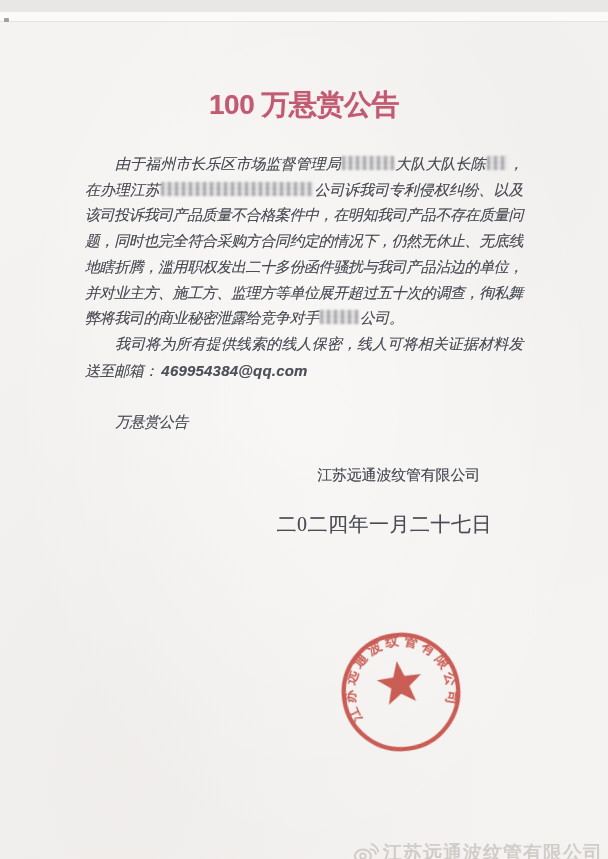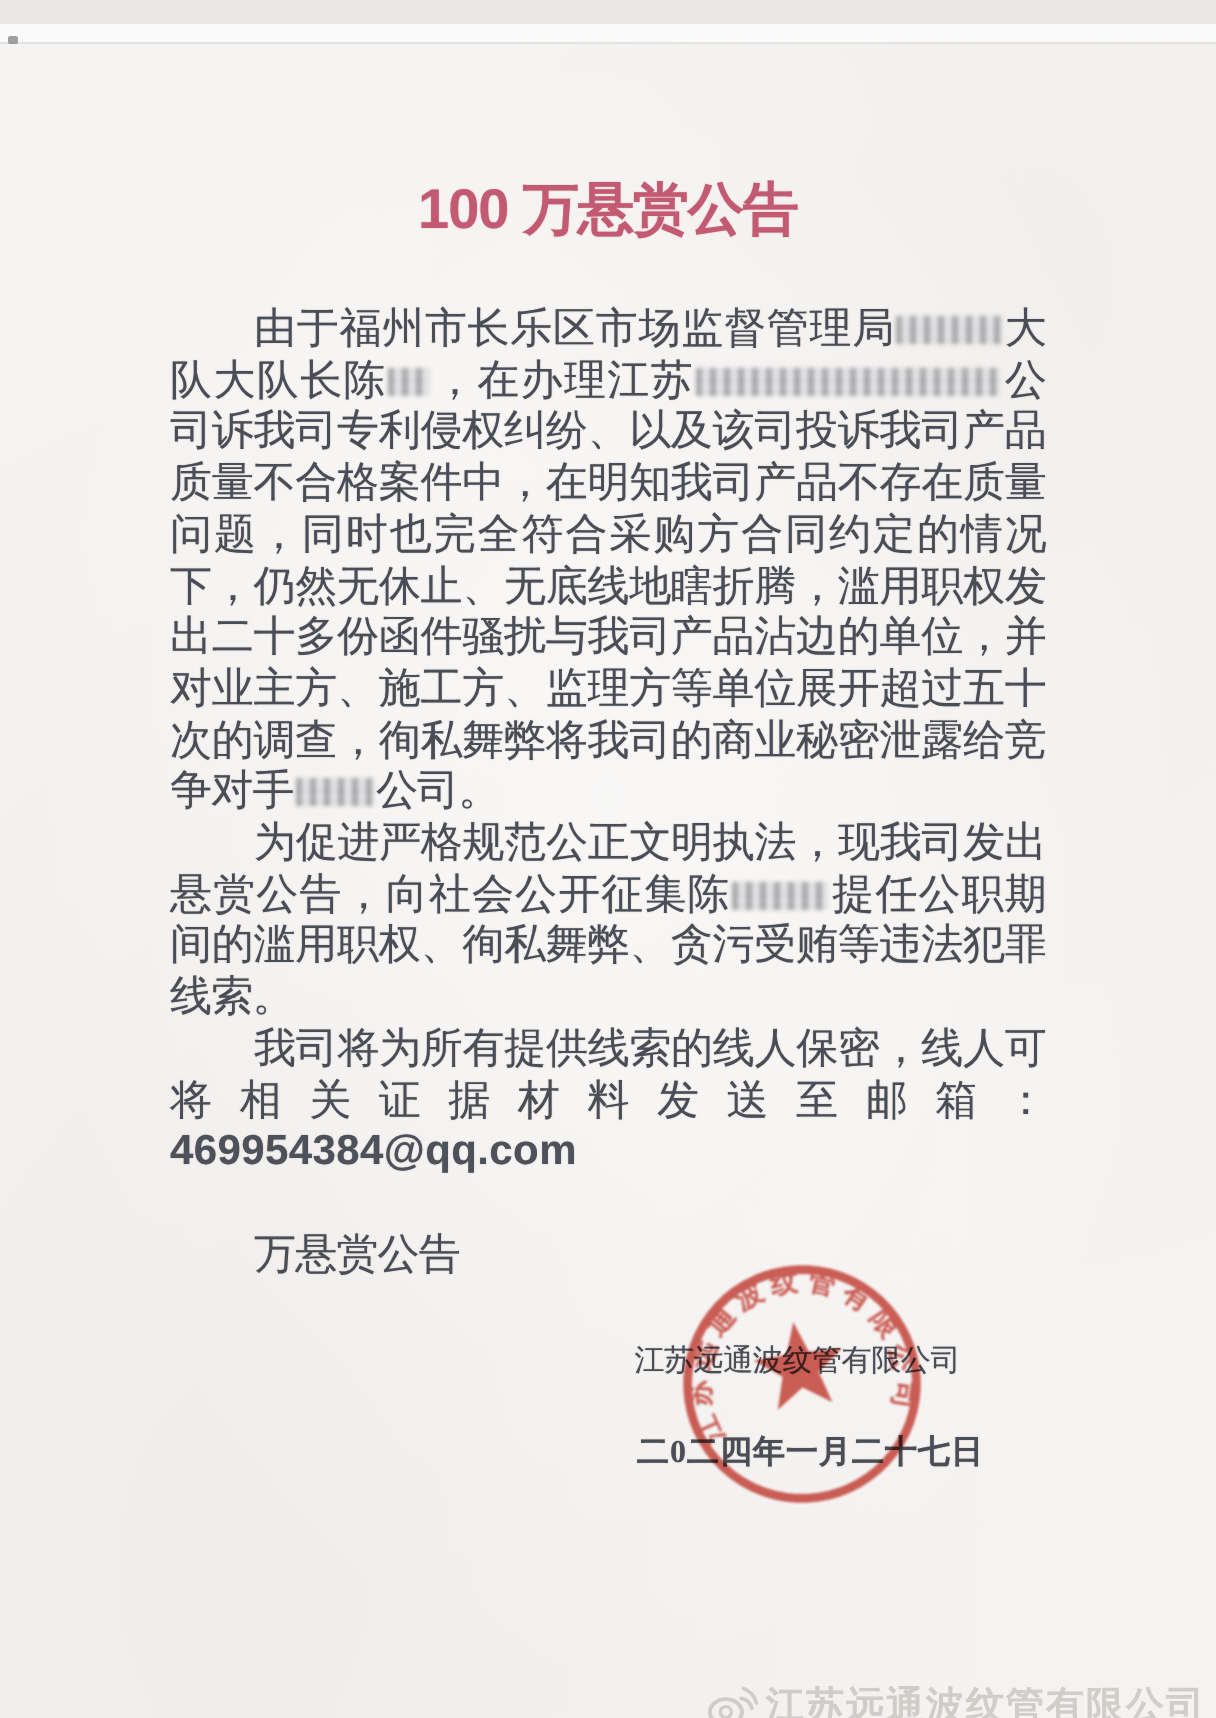--- a/index.html
+++ b/index.html
@@ -29,25 +29,26 @@
     text-align:center;
     font-family:"Liberation Sans","DejaVu Sans",sans-serif;
     font-size:28px;line-height:34px;
     font-weight:bold;
     letter-spacing:-0.5px;
     color:#c25a72;
     text-shadow:0 0 0.7px rgba(194,90,114,0.55);
   }
   .doc-body{
     margin:30px 85px 0 85px;
-    font-size:21px;
+    font-size:15px;
     line-height:25.7px;
     letter-spacing:-0.4px;
     text-align:justify;
     text-shadow:0 0 0.6px rgba(74,77,85,0.5);
+    font-style:italic;
   }
   .doc-body p{margin:0;text-indent:2em;}
   .doc-body p:last-child{margin-top:26px;}
   .redacted{
     display:inline-block;
     height:14px;
     vertical-align:-1px;
     margin:0 1px;
     border-radius:1px;
     background-color:#dcdcdc;
@@ -66,23 +67,22 @@
     margin-top:30px;
     text-align:right;
     padding-right:128px;
     font-size:15px;letter-spacing:-0.2px;
     text-shadow:0 0 0.6px rgba(74,77,85,0.5);
   }
   .date-row{
     margin-top:26px;
     text-align:right;
     padding-right:116px;
-    font-size:16px;letter-spacing:0.5px;
+    font-size:20px;letter-spacing:0.5px;
     text-shadow:0 0 0.6px rgba(74,77,85,0.5);
-    font-weight:bold;
   }
   .stamp{
     position:absolute;
     left:336px;top:614px;
     width:130px;height:132px;
     transform:rotate(-8deg);
     mix-blend-mode:multiply;
     opacity:0.88;
     filter:blur(0.5px);
     pointer-events:none;
@@ -112,21 +112,20 @@
 
 <div class="paper">
 
   <div class="scan-top"></div>
   <div class="scan-speck"></div>
 
   <h1 class="title">100 万悬赏公告</h1>
 
   <div class="doc-body">
       <p>由于福州市长乐区市场监督管理局<span class="redacted" style="width: 52.2px;"></span>大队大队长陈<span class="redacted" style="width: 20.3px;"></span>，在办理江苏<span class="redacted" style="width: 152.25px;"></span>公司诉我司专利侵权纠纷、以及该司投诉我司产品质量不合格案件中，在明知我司产品不存在质量问题，同时也完全符合采购方合同约定的情况下，仍然无休止、无底线地瞎折腾，滥用职权发出二十多份函件骚扰与我司产品沾边的单位，并对业主方、施工方、监理方等单位展开超过五十次的调查，徇私舞弊将我司的商业秘密泄露给竞争对手<span class="redacted" style="width: 39.15px;"></span>公司。</p>
-      <p>为促进严格规范公正文明执法，现我司发出悬赏公告，向社会公开征集陈<span class="redacted" style="width: 47.85px;"></span>提任公职期间的滥用职权、徇私舞弊、贪污受贿等违法犯罪线索。</p>
       <p>我司将为所有提供线索的线人保密，线人可将相关证据材料发送至邮箱： <span class="email">469954384@qq.com</span></p>
       <p>万悬赏公告</p>
     </div>
 
   <div class="sign-row">江苏远通波纹管有限公司</div>
   <div class="date-row">二0二四年一月二十七日</div>
 
   <div class="stamp">
     <svg viewBox="0 0 150 150" aria-hidden="true">
       <circle class="seal-ring" cx="75" cy="75" r="66"></circle>

